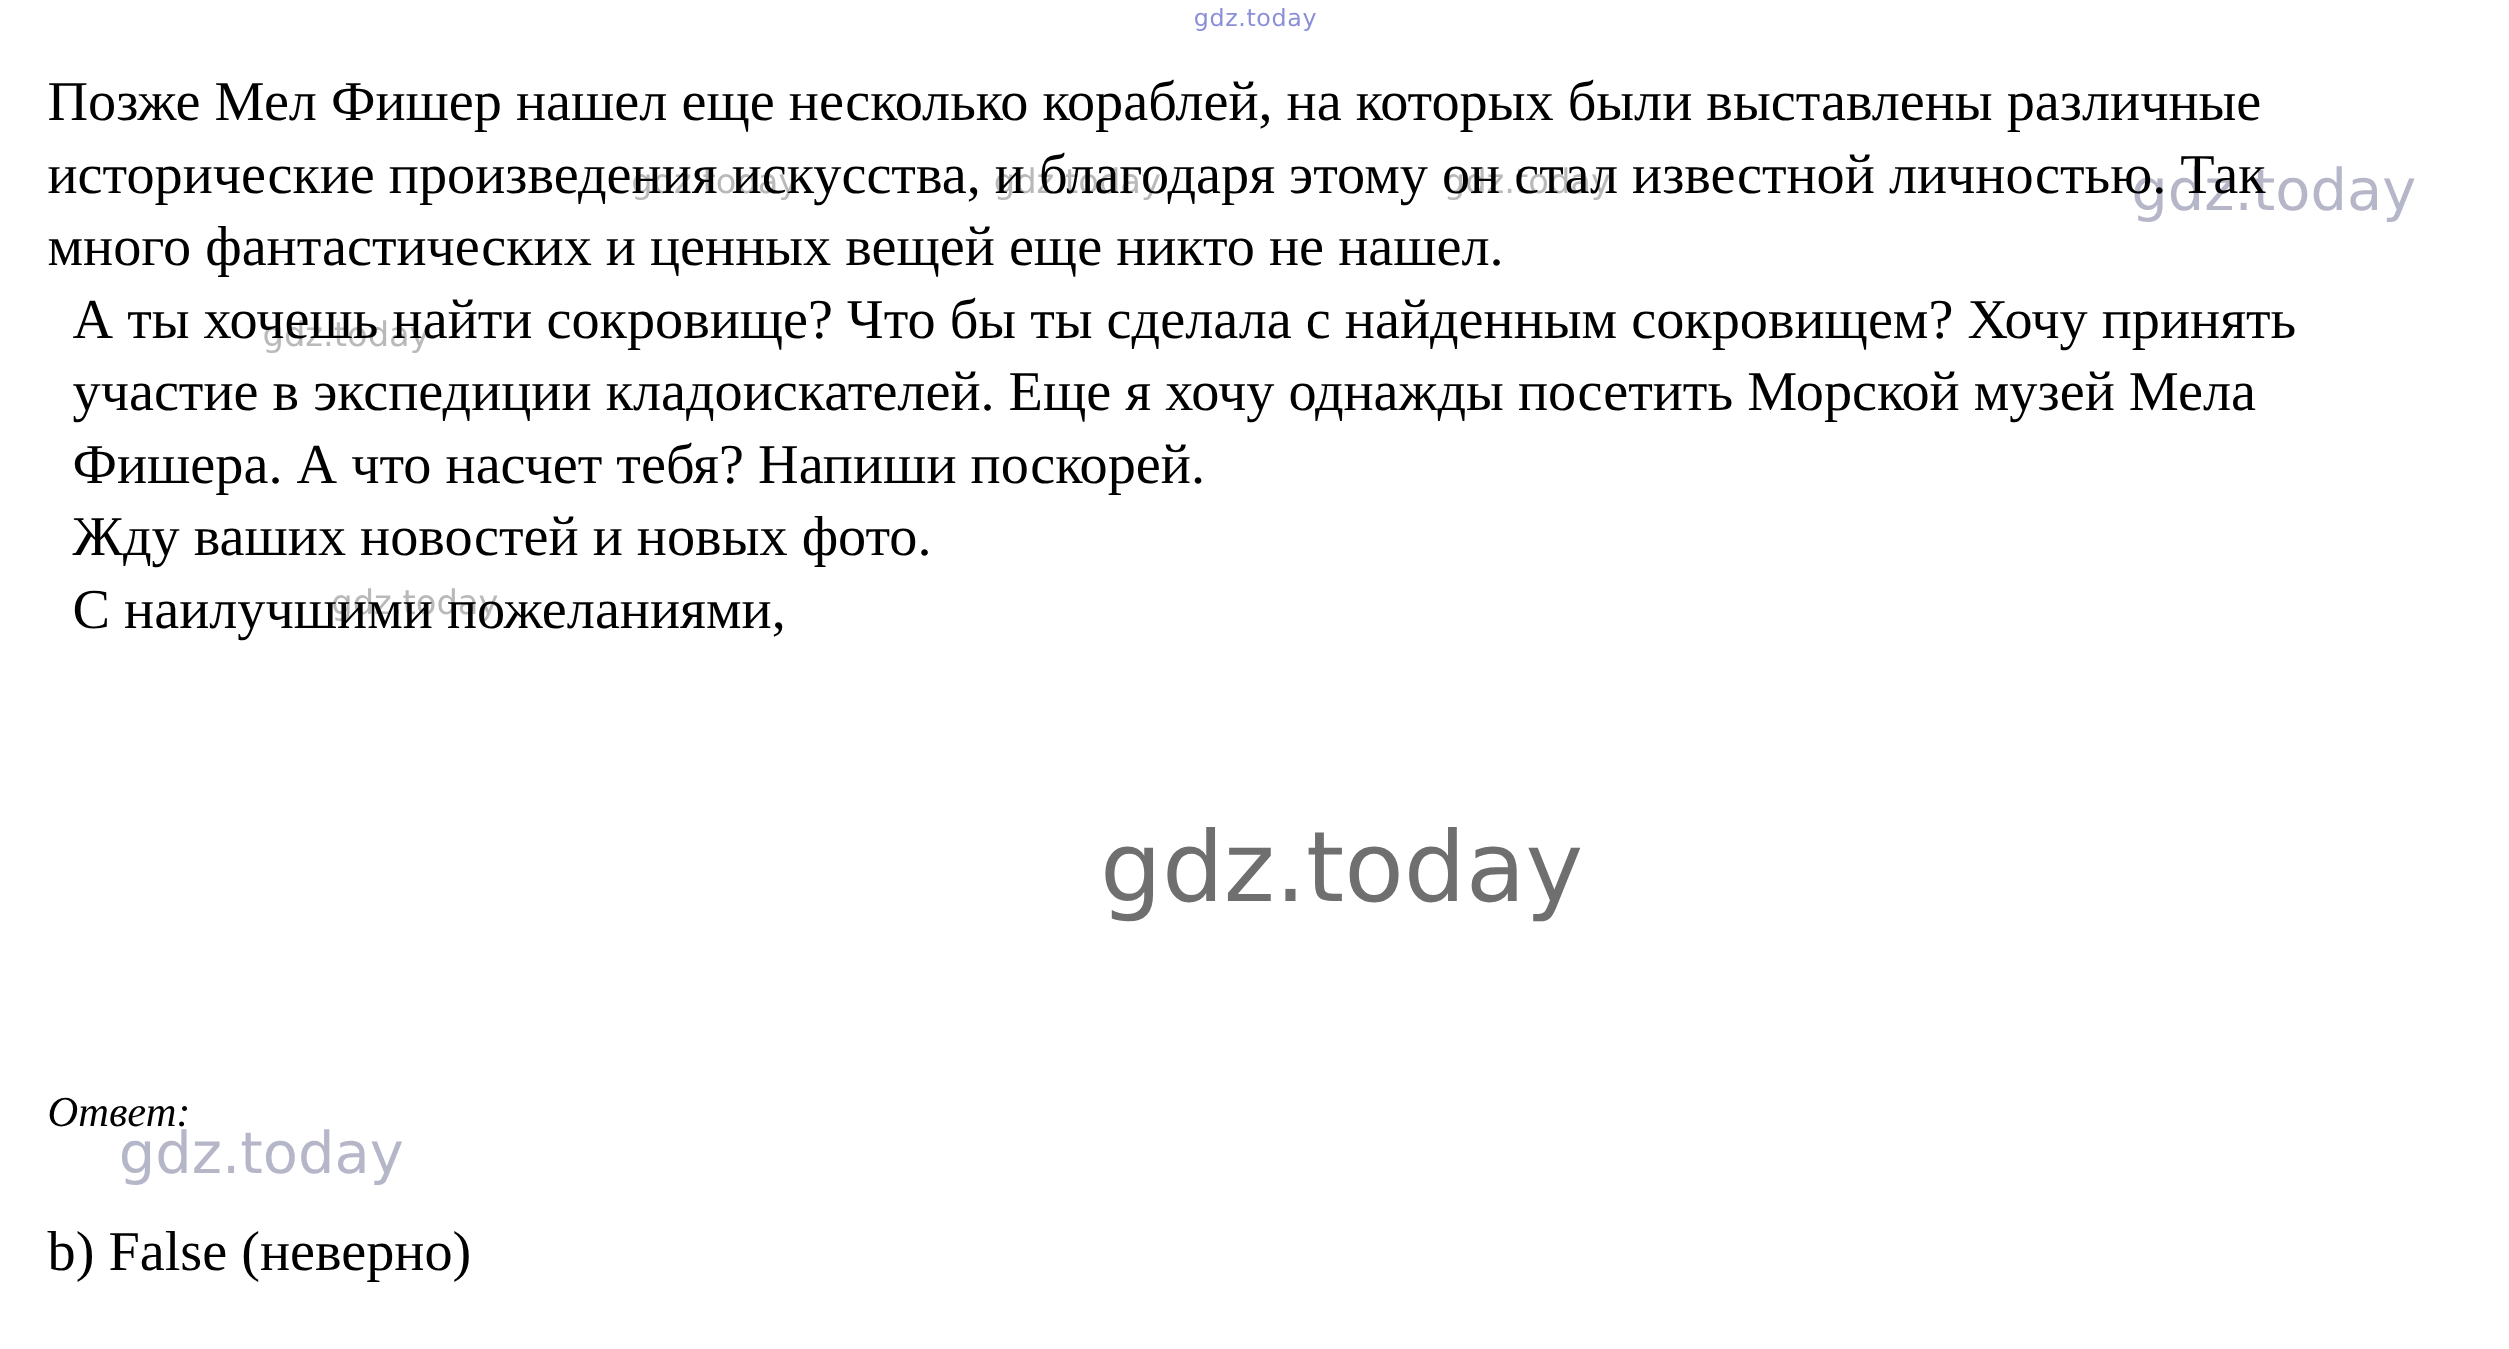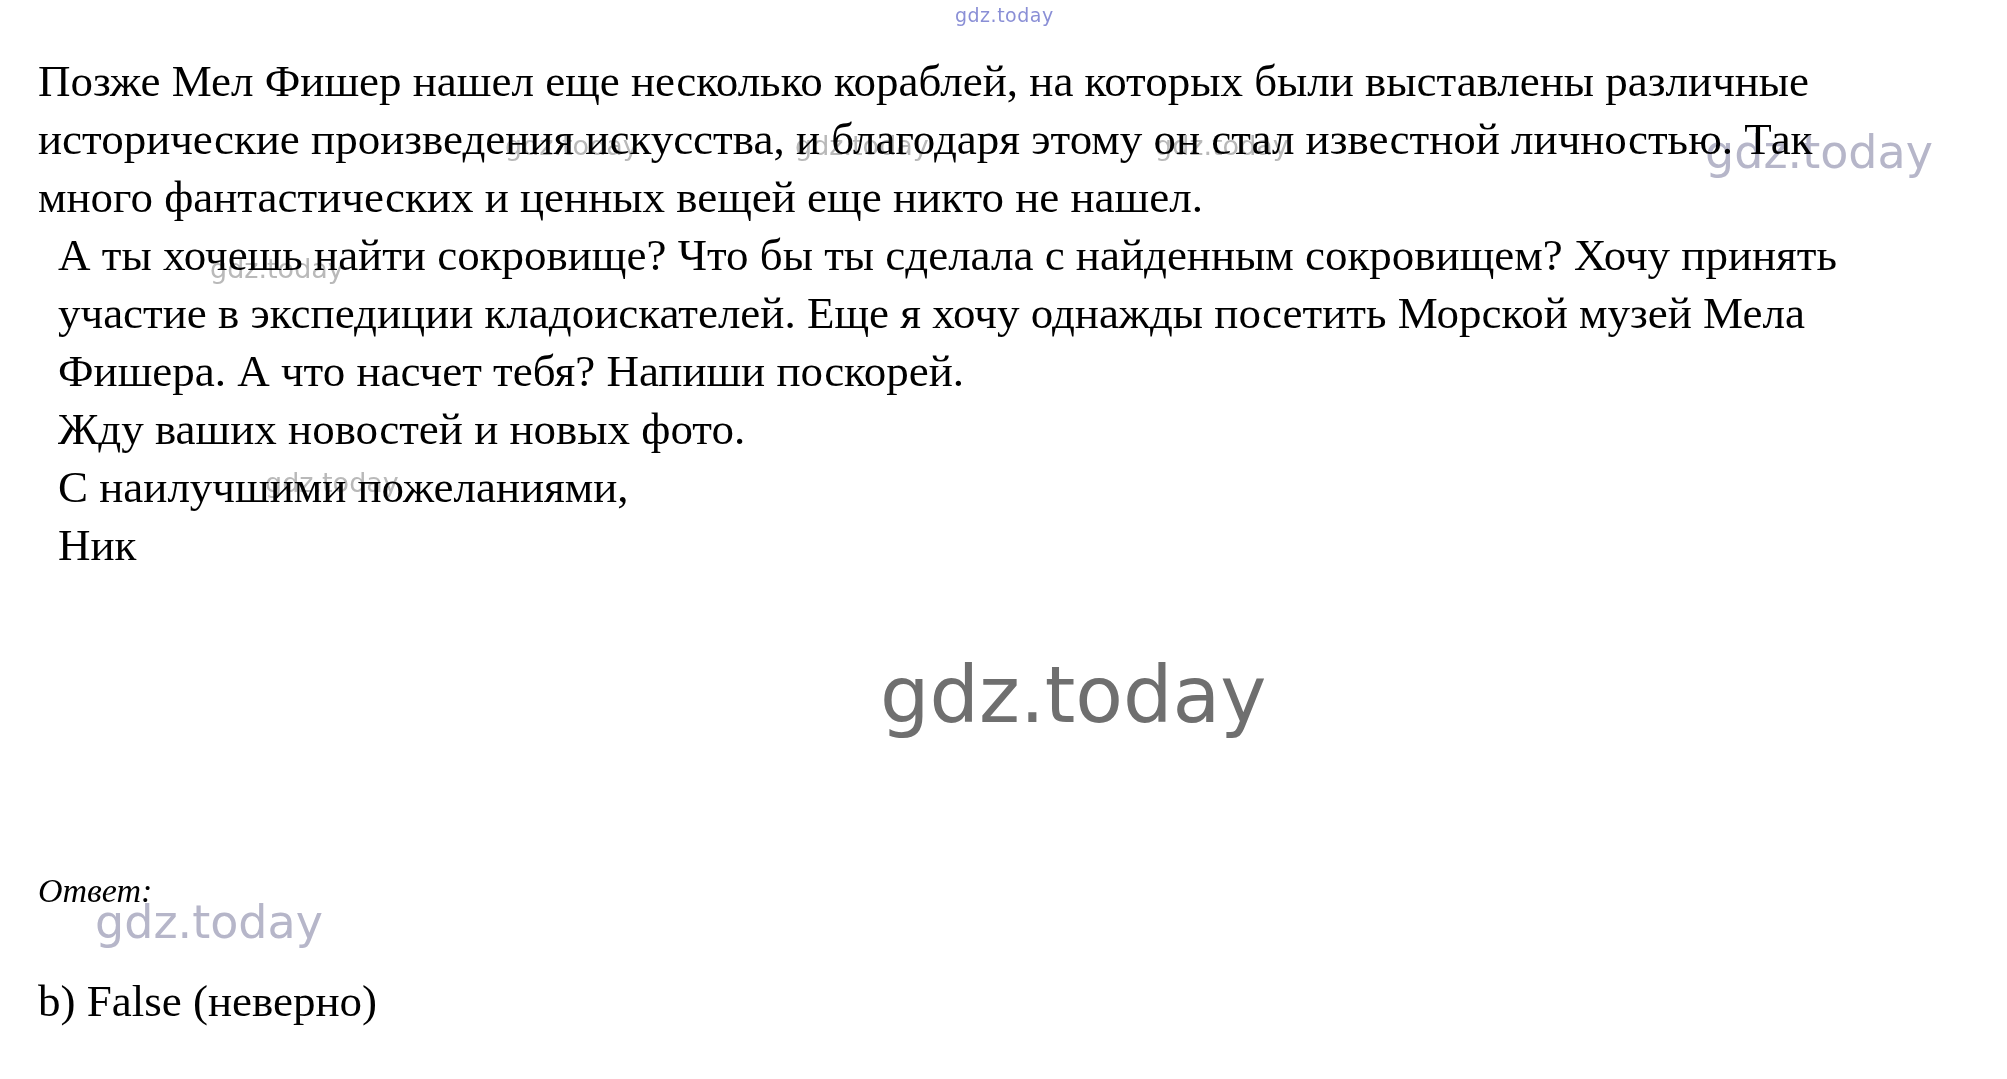--- a/index.html
+++ b/index.html
@@ -88,17 +88,16 @@
     <div class="wm wm-small" style="left: 265px; top: 467px;">gdz.today</div>
     <div class="wm wm-big" style="left: 880px; top: 650px;">gdz.today</div>
     <div class="wm wm-mid" style="left: 95px; top: 895px;">gdz.today</div>
   </div>
 
 <div class="doc">
   <p class="para">Позже Мел Фишер нашел еще несколько кораблей, на которых были выставлены различные исторические произведения искусства, и благодаря этому он стал известной личностью. Так много фантастических и ценных вещей еще никто не нашел.</p>
   <p class="para">А ты хочешь найти сокровище? Что бы ты сделала с найденным сокровищем? Хочу принять участие в экспедиции кладоискателей. Еще я хочу однажды посетить Морской музей Мела Фишера. А что насчет тебя? Напиши поскорей.</p>
   <p class="para">Жду ваших новостей и новых фото.</p>
   <p class="para">С наилучшими пожеланиями,</p>
-  <p class="para">Ник</p>
 </div>
 
 <div class="answer-label">Ответ:</div>
 <div class="answer-text">b) False (неверно)</div>
 
 </body></html>

